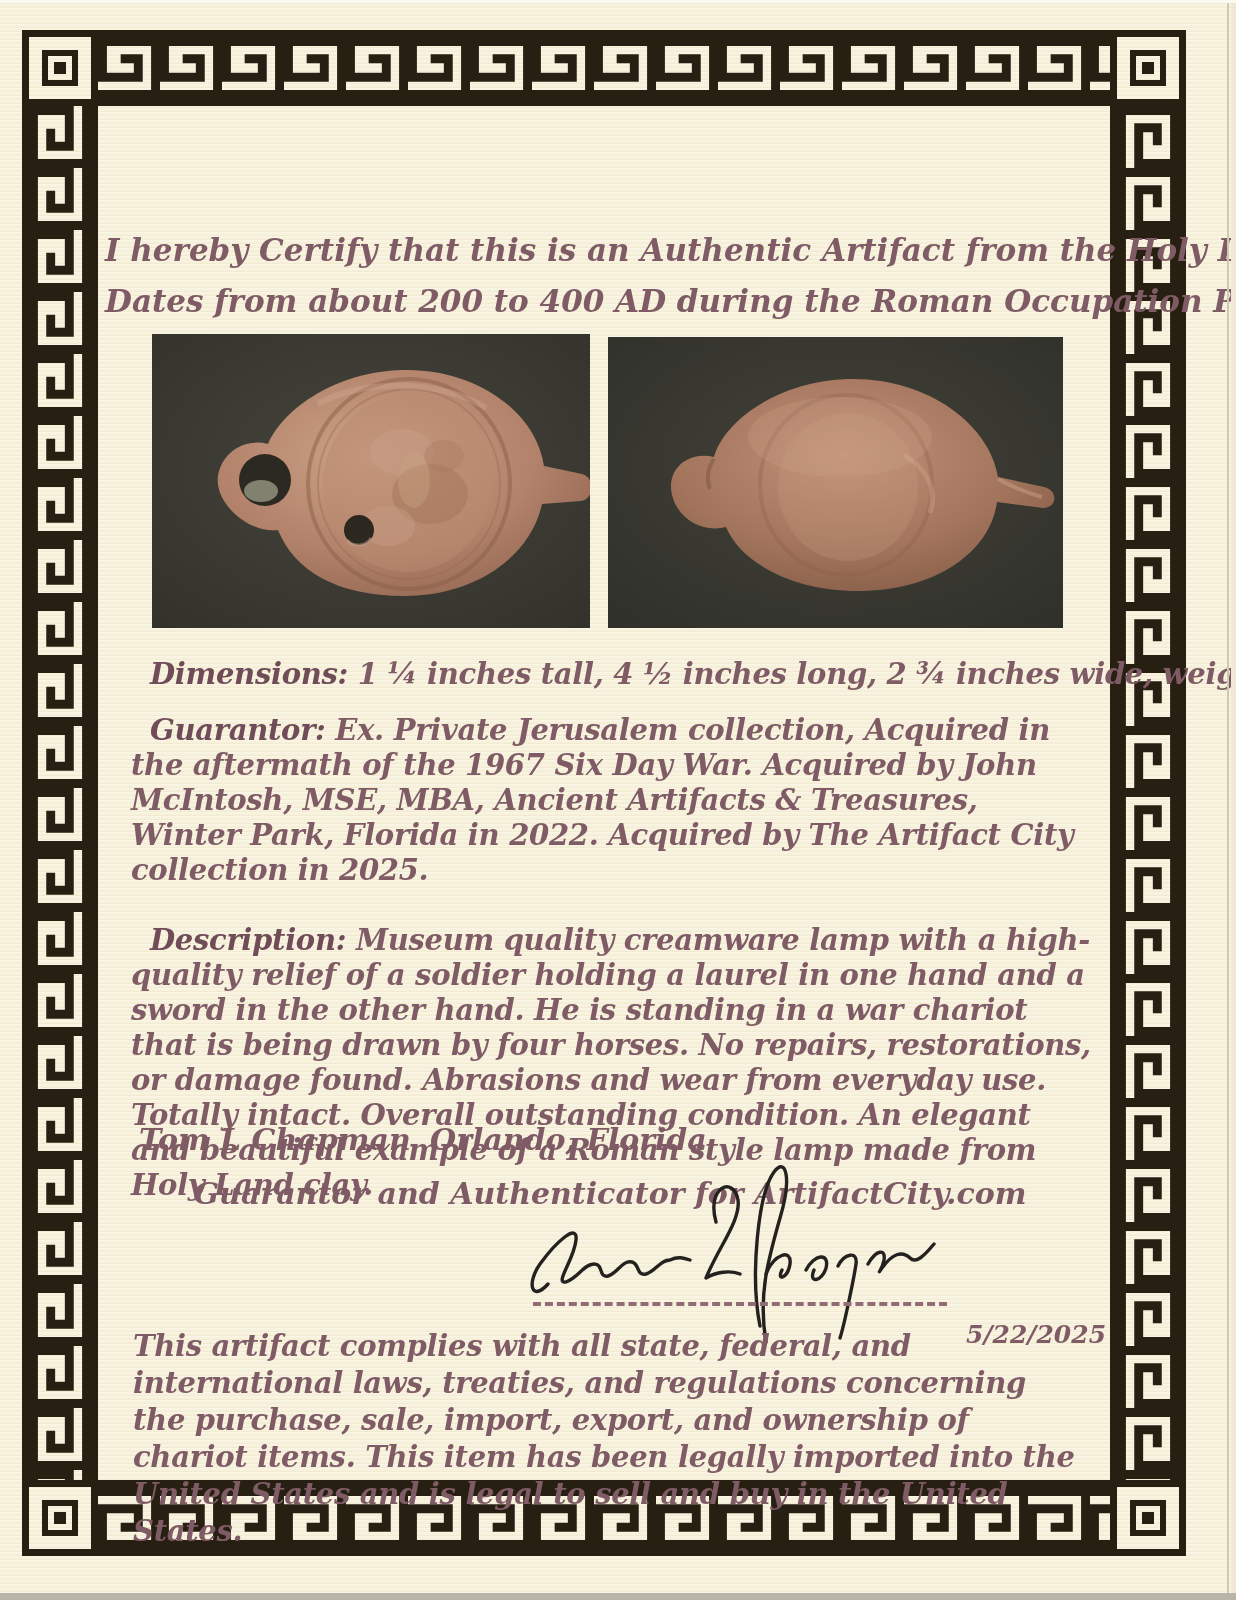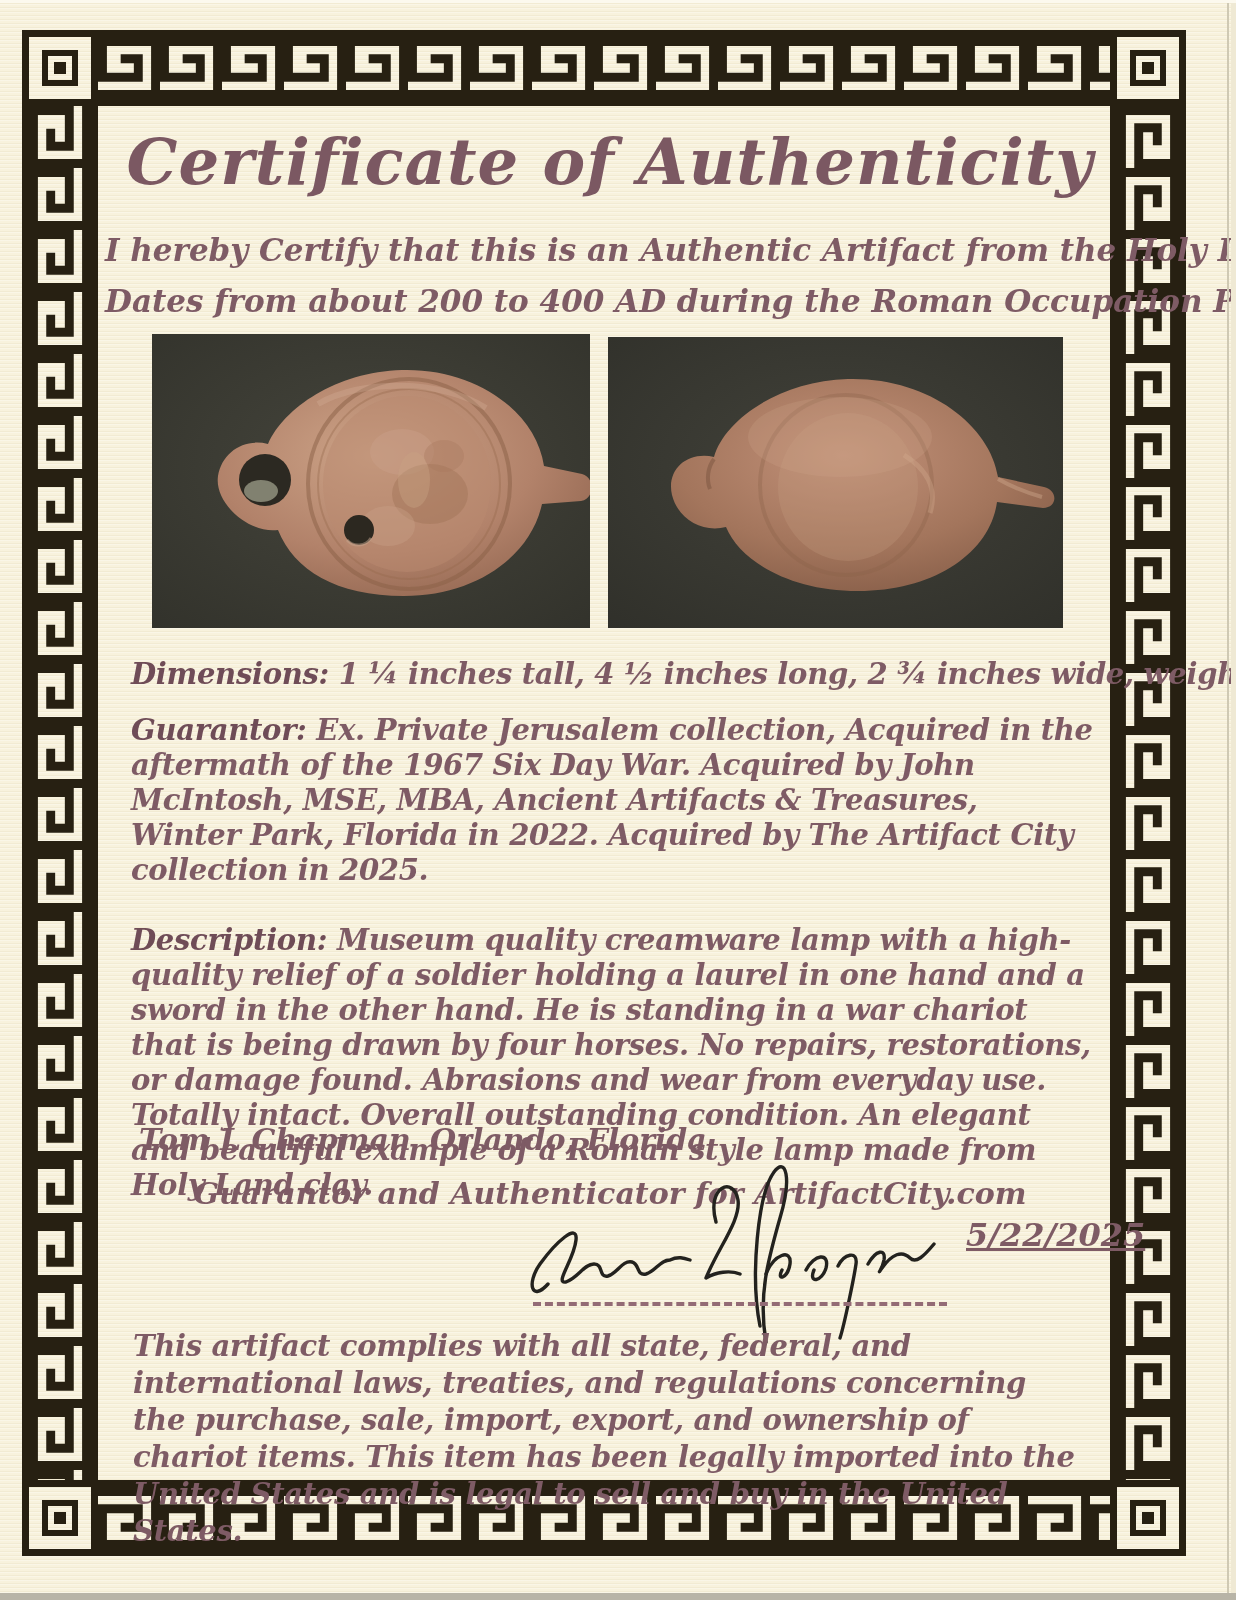--- a/index.html
+++ b/index.html
@@ -27,31 +27,31 @@
   .tile svg{display:block;width:62px;height:62px;}
   .strip-top .tile{transform:scaleY(-1);}
   .strip-left .tile{transform:rotate(90deg);}
   .strip-right .tile{transform:rotate(-90deg);}
   
   .abs{position:absolute;}
   .title{left:105px;top:124px;width:1010px;text-align:center;font-size:64px;letter-spacing:1px;color:#7b5862;}
   .intro1{left:105px;top:232px;width:1010px;text-align:center;font-size:31px;white-space:nowrap;}
   .intro2{left:105px;top:283px;width:1010px;text-align:center;font-size:31px;white-space:nowrap;}
   .para{font-size:29px;line-height:35px;letter-spacing:-0.3px;}
-  .para .lbl{color:#6f4c57;}
+  .para .lbl{color:#6f4c57;margin-left:19px;}
   .dims{left:131px;top:657px;width:990px;white-space:nowrap;}
   .prov{left:131px;top:713px;width:964px;}
   .desc{left:131px;top:923px;width:964px;}
   .name-a{left:139px;top:1122px;font-size:30px;}
   .name-b{left:430px;top:1122px;font-size:30px;}
   .name-c{left:723px;top:1122px;font-size:30px;}
   .guarantor{left:105px;top:1176px;width:1010px;text-align:center;font-size:30px;}
   .sig-svg{left:520px;top:1156px;width:445px;height:192px;}
   .dashline{left:533px;top:1286px;width:414px;height:16px;border-bottom:4px dashed #936b76;}
-  .date{left:966px;top:1216px;font-size:32px;text-decoration:underline;}
+  .date{left:966px;top:1320px;font-size:25px;}
   .legal{left:133px;top:1328px;width:948px;font-size:29px;line-height:37px;letter-spacing:-0.3px;}
   .photo{position:absolute;}
   .photo svg{display:block;}
   
   .edge-right{position:absolute;right:0;top:0;width:5px;height:100%;background:#efe9d4;}
   .edge-right-line{position:absolute;right:7px;top:0;width:2px;height:100%;background:#cfc9b4;}
   .edge-bottom{position:absolute;left:0;bottom:0;width:100%;height:7px;background:#b8b4a7;}
   .edge-top{position:absolute;left:0;top:0;width:100%;height:3px;background:#fcf9ee;}
 </style>
 </head>
@@ -467,21 +467,20 @@
             <path d="M0 1.15H16M14.85 1.15V14.85H1.15V5.6H10.4V10.4H5.85" fill="none" stroke="#272012" stroke-width="2.3"></path>
           </svg>
         </div>
       </div>
     <div class="corner c-tl"></div>
     <div class="corner c-tr"></div>
     <div class="corner c-bl"></div>
     <div class="corner c-br"></div>
   </div>
 
-  <div class="abs title">Certificate of Authenticity</div>
   <div class="abs intro1">I hereby Certify that this is an Authentic Artifact from the Holy Land.</div>
   <div class="abs intro2">Dates from about 200 to 400 AD during the Roman Occupation Period.</div>
 
   <div class="photo" style="left:152px;top:334px;">
     <svg width="438" height="294" viewBox="0 0 438 294">
       <defs>
         <radialGradient id="bgL" cx="50%" cy="45%" r="75%">
           <stop offset="0%" stop-color="#45453c"></stop>
             <stop offset="100%" stop-color="#32322b"></stop>
         </radialGradient>

